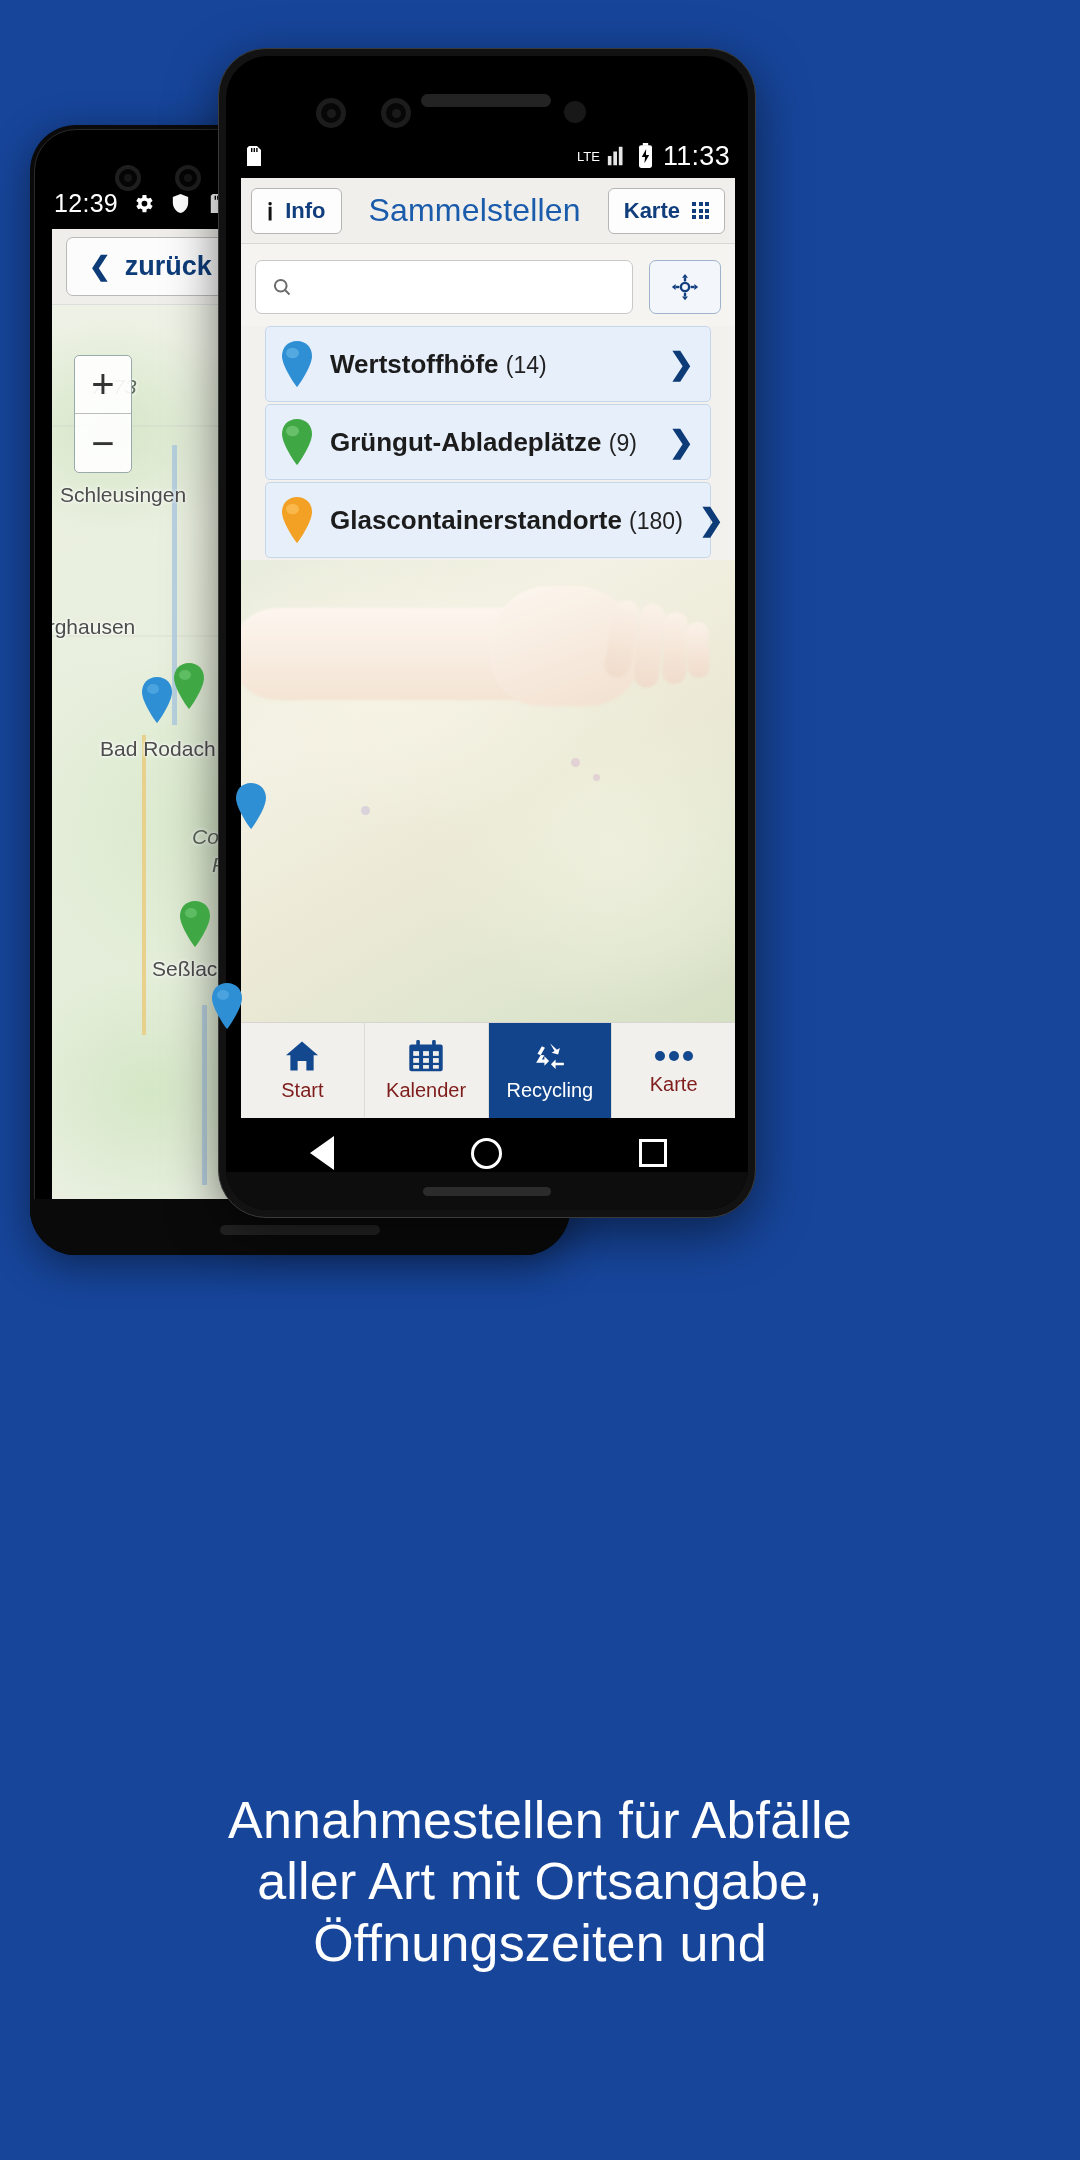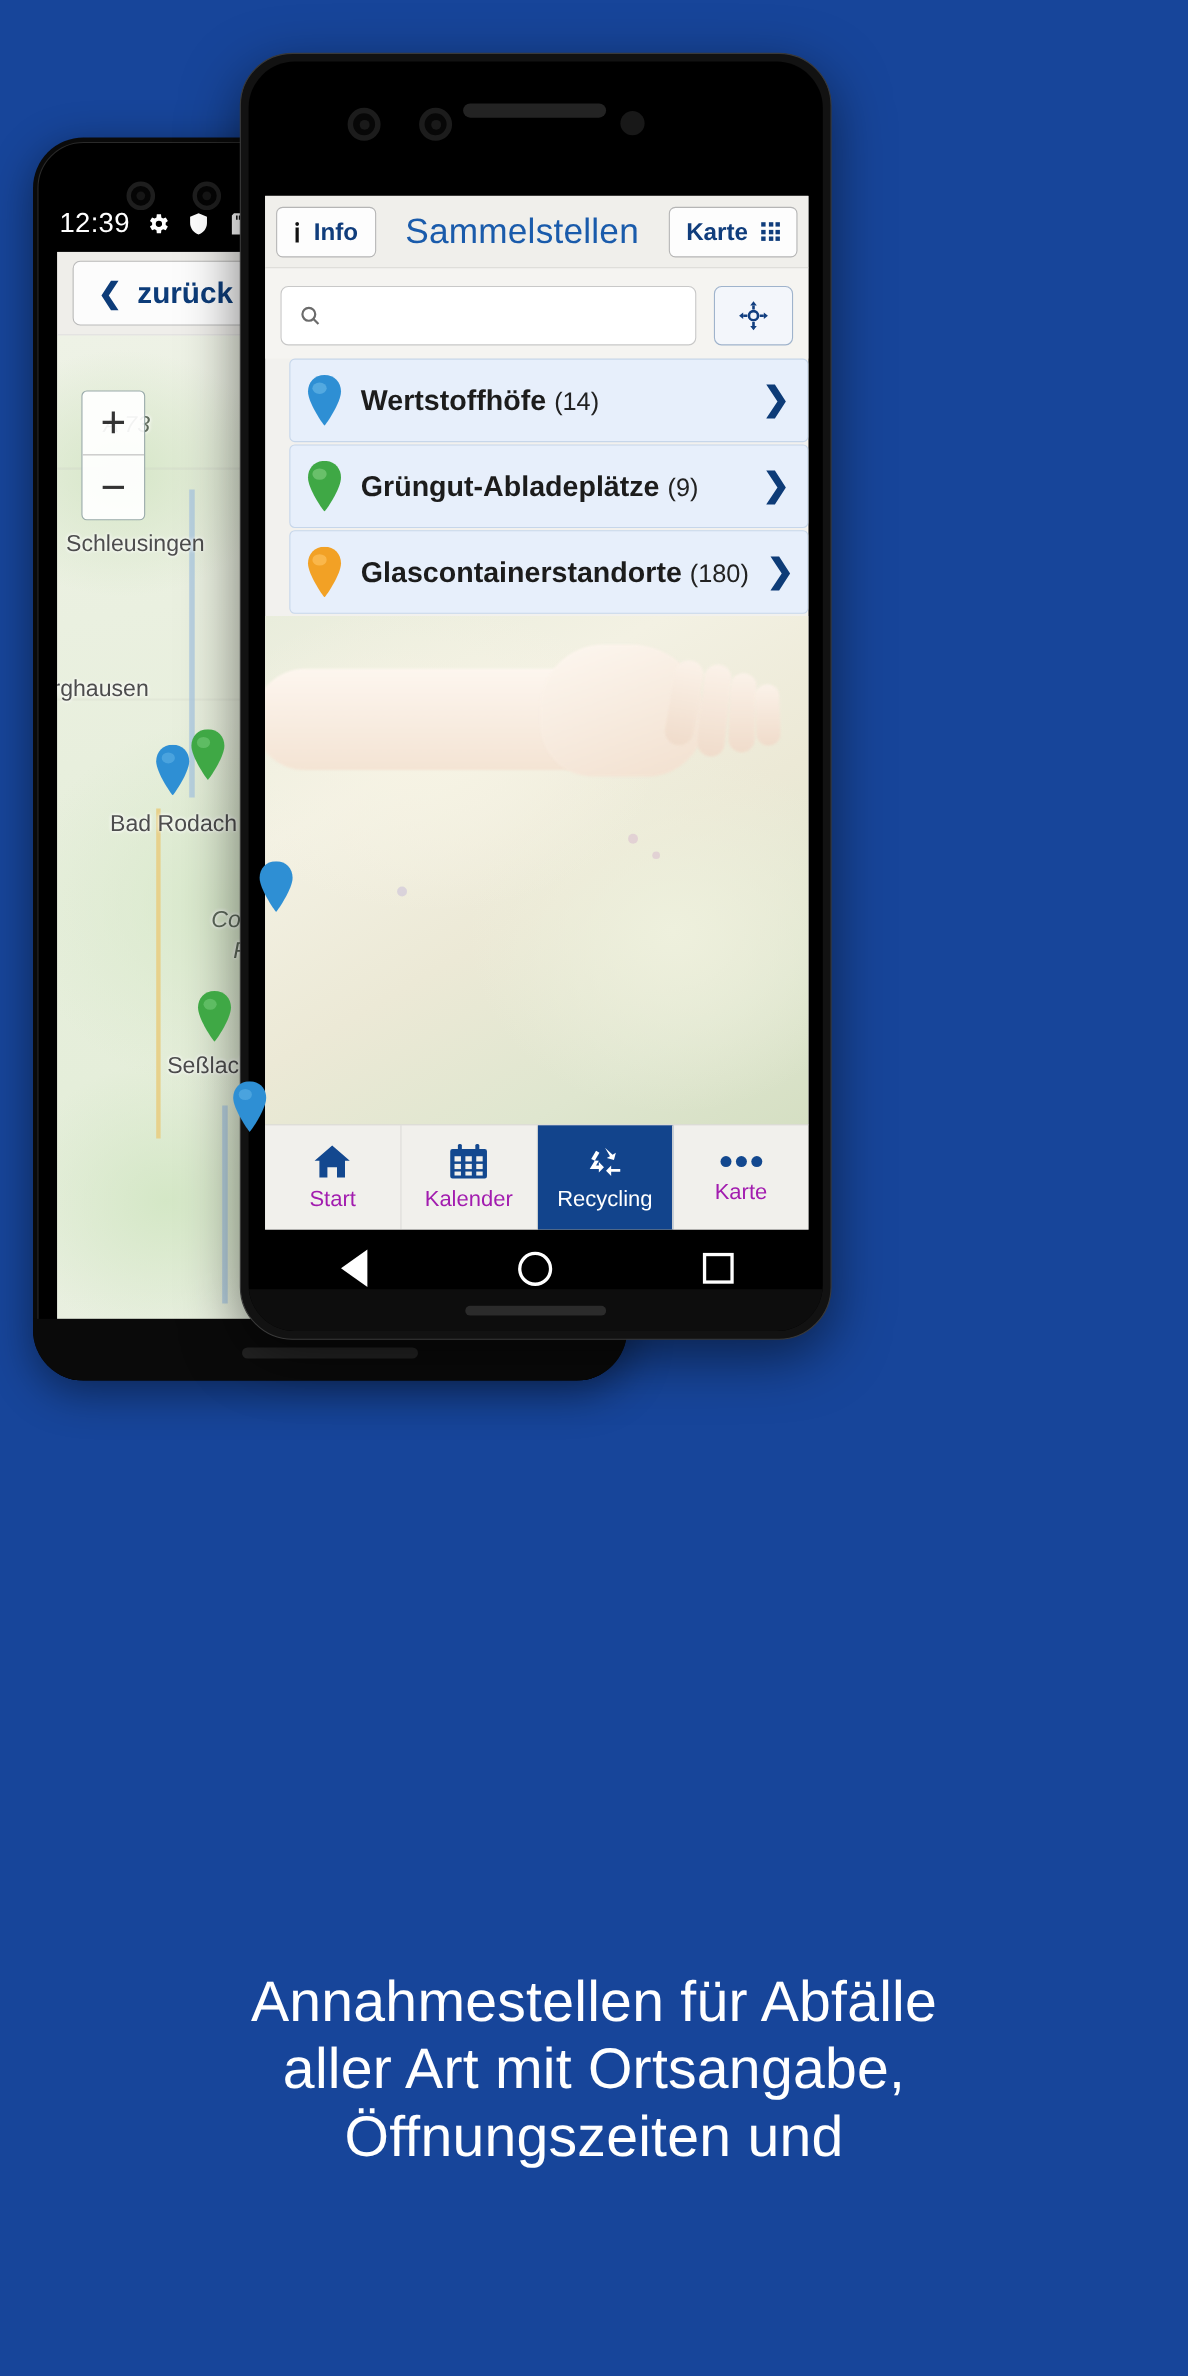--- a/index.html
+++ b/index.html
@@ -330,21 +330,21 @@
   .hint-text {
     flex: 1;
     font-size: 17.5px;
     font-style: italic;
     color: #3b3b3b;
     line-height: 1.38;
     padding-right: 10px;
   }
   .up-arrow { width: 42px; display: flex; justify-content: center; padding-top: 12px; }
 
-  .cat-list { padding: 0 0; flex: 0 0 auto; margin-left: 22px; }
+  .cat-list { padding: 0 24px; flex: 0 0 auto; }
   .cat-item {
     background: #e7effb;
     border: 1px solid #c6d6ea;
     border-radius: 5px;
     height: 76px;
     margin-bottom: 2px;
     display: flex; align-items: center;
     padding: 0 16px 0 14px;
     gap: 16px;
   }
@@ -415,21 +415,21 @@
     background: #f1f0ec;
     border-top: 1px solid #d6d5d1;
     flex: 0 0 auto;
   }
   .tab {
     flex: 1;
     display: flex; flex-direction: column;
     align-items: center; justify-content: center;
     gap: 7px;
     border-right: 1px solid #dcdbd7;
-    color: #a21caf;
+    color: #7f1d1d;
     font-size: 20px;
   }
   .tab:last-child { border-right: none; }
   .tab.active { background: #12448c; color: #fff; }
   .tab svg { display: block; }
 
   .pf-navbar {
     position: absolute;
     left: 15px; top: 1062px;
     width: 494px; height: 70px;
@@ -581,20 +581,39 @@
 
     <div class="pf-cam c1">
         <span class="pf-cam-in"></span>
       </div>
     <div class="pf-cam c2">
         <span class="pf-cam-in"></span>
       </div>
     <div class="pf-speaker"></div>
     <div class="pf-cam c3"></div>
 
+    <div class="pf-status">
+      <div style="display:flex;align-items:center;gap:8px;">
+        <svg width="24" height="24" viewBox="0 0 24 24" fill="#fff">
+            <path d="M7 2h8l4 4v16H5V4zM9 4v4h1.4V4zm2.6 0v4H13V4zm2.6 0v4h1.4V4z"></path>
+          </svg>
+      </div>
+      <div class="pf-status-r">
+        <span class="lte">LTE</span>
+        <svg width="22" height="22" viewBox="0 0 24 24" fill="#fff">
+            <path d="M2 22h4V12H2zM8 22h4V7H8zM14 22h4V2h-4z" opacity=".9"></path>
+          </svg>
+        <svg width="17" height="26" viewBox="0 0 14 24">
+            <rect x="1" y="2" width="12" height="21" rx="2" fill="#fff"></rect>
+            <rect x="4.5" y="0" width="5" height="2.5" fill="#fff"></rect>
+            <path d="M7.6 5.5L3.6 13h3l-.6 5.8L10.4 11h-3z" fill="#000"></path>
+          </svg>
+        <span class="pf-time">11:33</span>
+      </div>
+    </div>
 
     <div class="pf-screen">
 
       <div class="app-header">
         <div class="hbtn">
           <span style="font-size:24px;font-weight:bold;color:#111;">ℹ</span>
           <span>Info</span>
         </div>
         <div class="app-title">Sammelstellen</div>
         <div class="hbtn">

